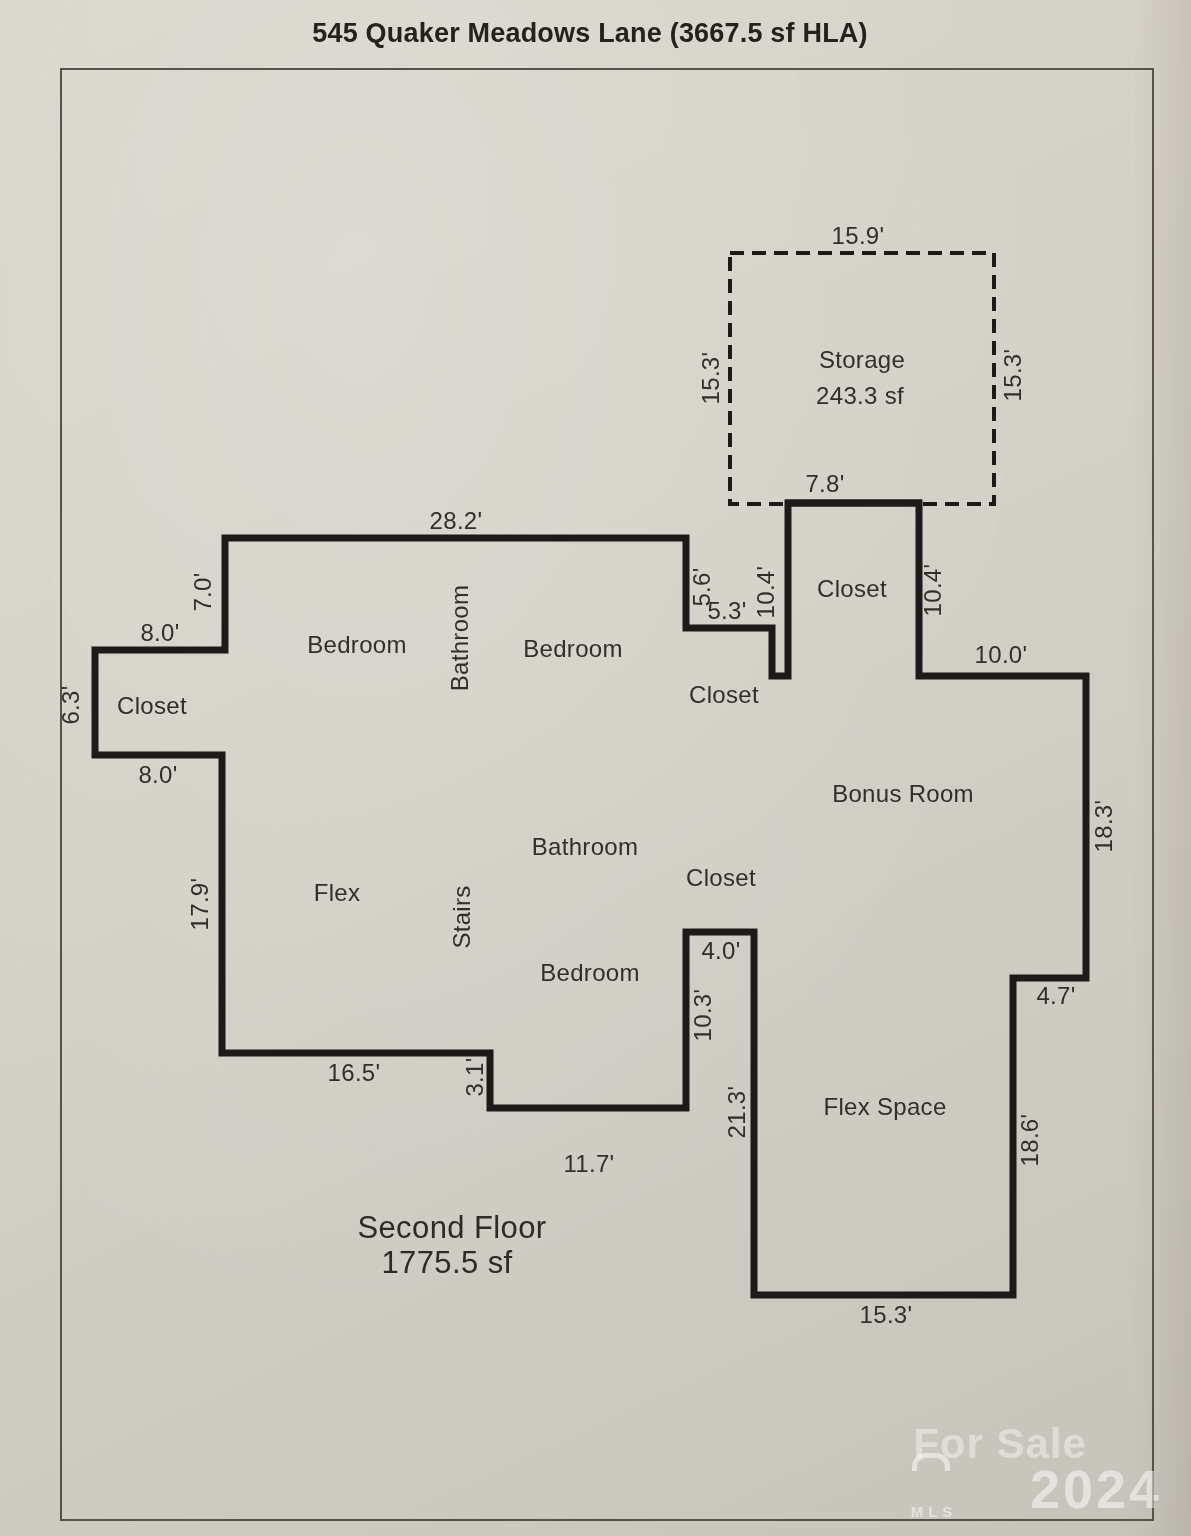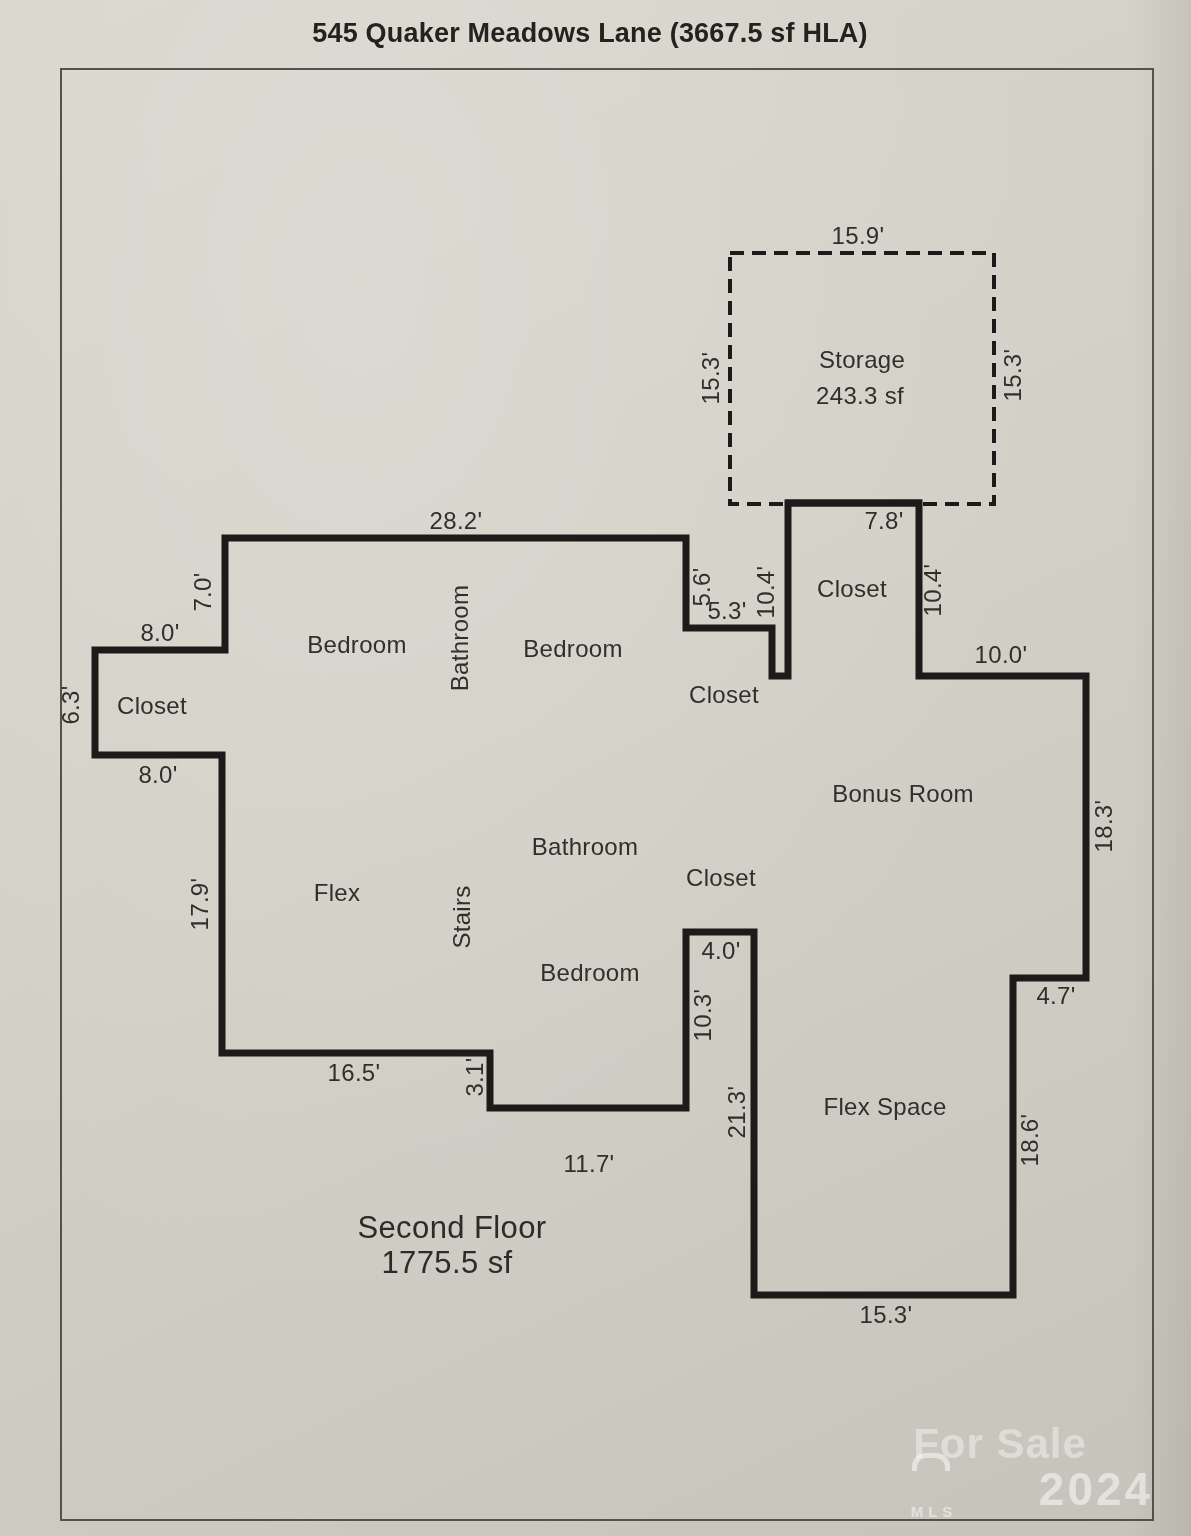--- a/index.html
+++ b/index.html
@@ -24,21 +24,21 @@
   .lbl {
     position:absolute; transform:translate(-50%,-50%);
     font-size:24px; color:#302f2c; white-space:nowrap; letter-spacing:0.3px;
   }
   .lbl.v { transform:translate(-50%,-50%) rotate(-90deg); }
   .summary { font-size:31px; letter-spacing:0.4px; color:#2c2b28; }
   .wm { position:absolute; transform:translate(-50%,-50%); white-space:nowrap;
         font-weight:bold; color:rgba(255,255,255,0.47); }
   .wm-forsale { font-size:42px; letter-spacing:1px; color:rgba(255,255,255,0.40); }
   .wm-brand { font-size:50px; letter-spacing:2px; color:rgba(255,255,255,0.50); }
-  .wm-year { font-size:46px; letter-spacing:3px; color:rgba(255,255,255,0.50); }
+  .wm-year { font-size:54px; letter-spacing:3px; color:rgba(255,255,255,0.50); }
   .wm-mls { font-size:15px; letter-spacing:5px; color:rgba(255,255,255,0.50); }
   .wm-caret {
     position:absolute; left:931px; top:1453px; transform:translate(-50%,0);
     width:28px; height:13px; border:5px solid rgba(255,255,255,0.50);
     border-bottom:none; border-radius:14px 14px 0 0;
   }
 </style>
 </head>
 <body>
 
@@ -54,21 +54,21 @@
     <path d="M225,538 H686 V628 H772 V676 H788 V503 H919 V676 H1086 V978 H1013 V1295 H754 V932 H686 V1108 H490 V1053 H222 V755 H95 V650 H225 Z" fill="none" stroke="#1c1b19" stroke-width="7" stroke-linejoin="miter" stroke-linecap="square"></path>
 
     <line x1="785" y1="503" x2="922" y2="503" stroke="#1c1b19" stroke-width="7"></line>
   </svg>
 
   <div class="lbl" style="left:858px; top:236px;">15.9'</div>
   <div class="lbl v" style="left:711px; top:378px;">15.3'</div>
   <div class="lbl v" style="left:1013px; top:375px;">15.3'</div>
   <div class="lbl" style="left:862px; top:360px;">Storage</div>
   <div class="lbl" style="left:860px; top:396px;">243.3 sf</div>
-  <div class="lbl" style="left:884px; top:484px;margin-top:37px;">7.8'</div>
+  <div class="lbl" style="left:825px; top:484px;">7.8'</div>
 
   <div class="lbl" style="left:456px; top:521px;">28.2'</div>
   <div class="lbl v" style="left:203px; top:592px;">7.0'</div>
   <div class="lbl" style="left:160px; top:633px;">8.0'</div>
   <div class="lbl v" style="left:71px; top:705px;">6.3'</div>
   <div class="lbl" style="left:158px; top:775px;">8.0'</div>
   <div class="lbl v" style="left:702px; top:587px;">5.6'</div>
   <div class="lbl" style="left:727px; top:611px;">5.3'</div>
   <div class="lbl v" style="left:766px; top:592px;">10.4'</div>
   <div class="lbl v" style="left:933px; top:590px;">10.4'</div>

